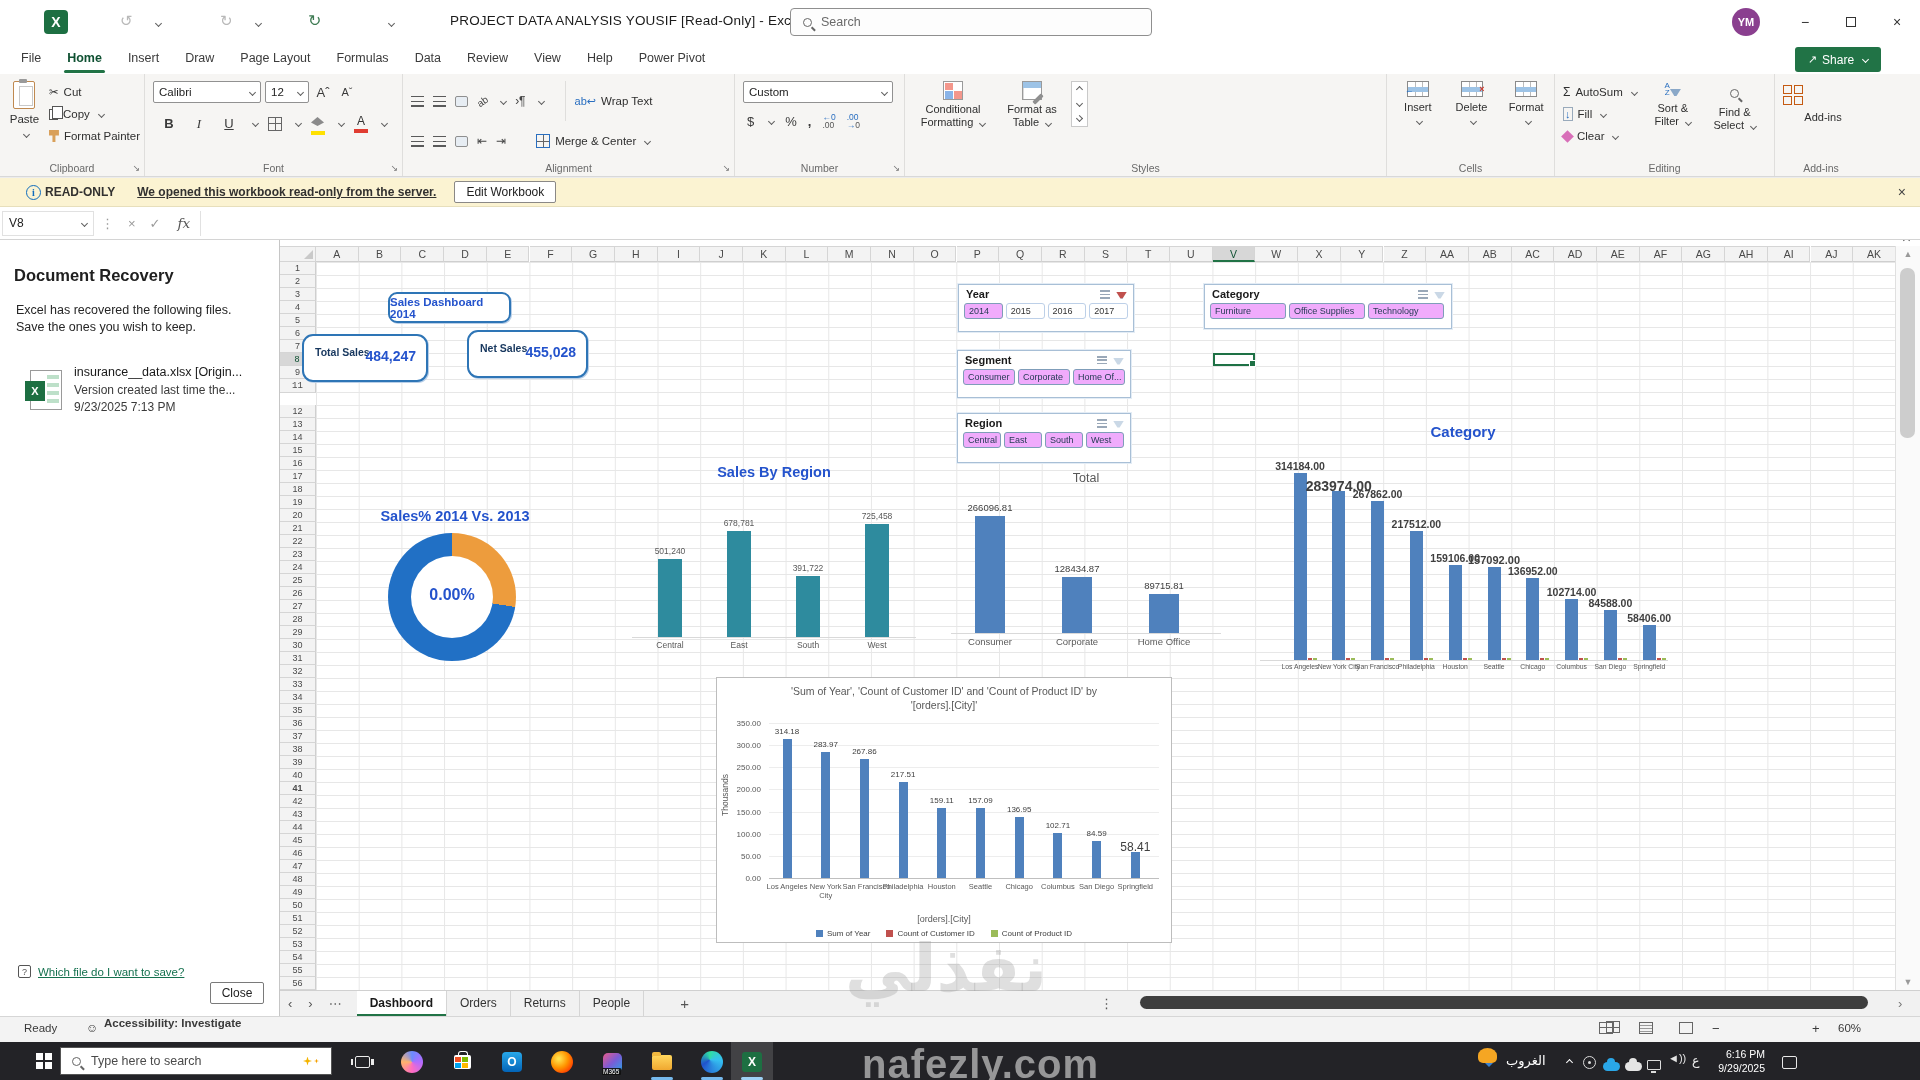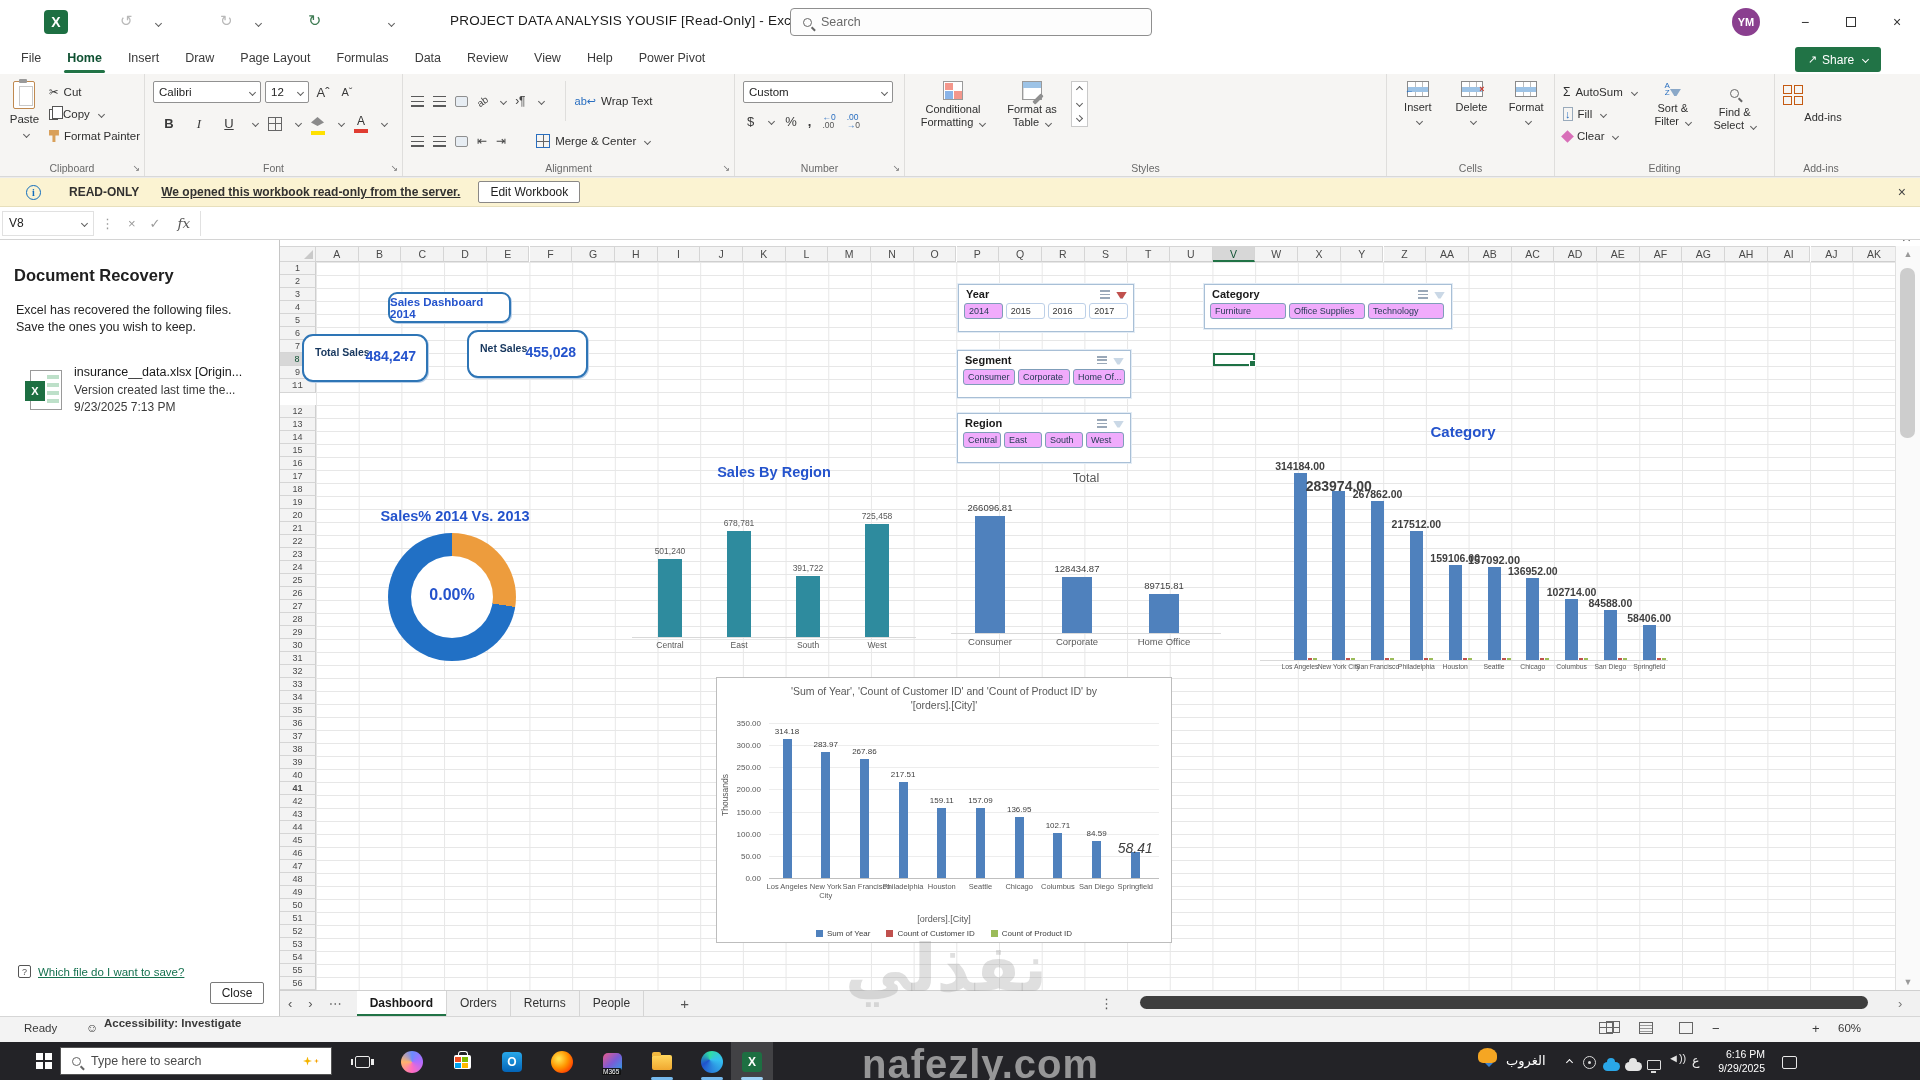--- a/index.html
+++ b/index.html
@@ -403,21 +403,21 @@
           </div>
         <div class="twolab" style="margin-top:6px">Add-ins</div>
       </div>
       <div class="glbl">Add-ins</div>
     </div>
     <span class="a cv up" style="left:1900px;top:164px"></span>
   </div>
 
   <div id="robar" class="a">
     <span class="infoic" style="margin-left:26px">i</span>
-    <span style="font-weight:bold;margin-left:28px">READ-ONLY</span>
+    <span style="font-weight:bold;margin-left:4px">READ-ONLY</span>
     <span style="margin-left:22px;text-decoration:underline;font-weight:600">We opened this workbook read-only from the server.</span>
     <span id="editwb" style="margin-left:18px">Edit Workbook</span>
     <span style="margin-left:auto;margin-right:14px;color:#444;font-size:14px">×</span>
   </div>
 
   <div id="fbar" class="a">
     <div id="namebox">
         <span>V8</span>
         <span class="cv"></span>
       </div>
@@ -735,21 +735,21 @@
       <div class="" style="position: absolute; left: 297.7px; top: 139.351px; width: 9px; height: 60.6493px; background: rgb(79, 129, 189);"></div>
       <div class="" style="position: absolute; left: 277.2px; top: 127.351px; width: 50px; text-align: center; font-size: 8px; color: rgb(64, 64, 64);">136.95</div>
       <div class="" style="position: absolute; left: 280.2px; top: 204px; width: 44px; text-align: center; font-size: 7.5px; color: rgb(89, 89, 89); white-space: nowrap;">Chicago</div>
       <div class="" style="position: absolute; left: 336.4px; top: 154.514px; width: 9px; height: 45.4859px; background: rgb(79, 129, 189);"></div>
       <div class="" style="position: absolute; left: 315.9px; top: 142.514px; width: 50px; text-align: center; font-size: 8px; color: rgb(64, 64, 64);">102.71</div>
       <div class="" style="position: absolute; left: 318.9px; top: 204px; width: 44px; text-align: center; font-size: 7.5px; color: rgb(89, 89, 89); white-space: nowrap;">Columbus</div>
       <div class="" style="position: absolute; left: 375.1px; top: 162.539px; width: 9px; height: 37.4613px; background: rgb(79, 129, 189);"></div>
       <div class="" style="position: absolute; left: 354.6px; top: 150.539px; width: 50px; text-align: center; font-size: 8px; color: rgb(64, 64, 64);">84.59</div>
       <div class="" style="position: absolute; left: 357.6px; top: 204px; width: 44px; text-align: center; font-size: 7.5px; color: rgb(89, 89, 89); white-space: nowrap;">San Diego</div>
       <div class="" style="position: absolute; left: 413.8px; top: 174.133px; width: 9px; height: 25.8673px; background: rgb(79, 129, 189);"></div>
-      <div class="" style="position: absolute; left: 393.3px; top: 162.133px; width: 50px; text-align: center; font-size: 14px; color: rgb(64, 64, 64); font-style: italic;">58.41</div>
+      <div class="" style="position: absolute; left: 393.3px; top: 162.133px; width: 50px; text-align: center; font-size: 12px; color: rgb(64, 64, 64);">58.41</div>
       <div class="" style="position: absolute; left: 396.3px; top: 204px; width: 44px; text-align: center; font-size: 7.5px; color: rgb(89, 89, 89); white-space: nowrap;">Springfield</div>
       <div class="" style="position: absolute; left: 0px; right: 0px; top: 236px; text-align: center; font-size: 9px; color: rgb(89, 89, 89);">[orders].[City]</div>
       <div class="" style="position: absolute; left: 0px; right: 0px; top: 251px; display: flex; justify-content: center; gap: 16px; font-size: 8px; color: rgb(64, 64, 64);">
         <span style="display: inline-flex; align-items: center; gap: 4px;"><span style="width: 7px; height: 7px; background: rgb(79, 129, 189); display: inline-block;"></span>Sum of Year</span>
         <span style="display: inline-flex; align-items: center; gap: 4px;"><span style="width: 7px; height: 7px; background: rgb(192, 80, 77); display: inline-block;"></span>Count of Customer ID</span>
         <span style="display: inline-flex; align-items: center; gap: 4px;"><span style="width: 7px; height: 7px; background: rgb(155, 187, 89); display: inline-block;"></span>Count of Product ID</span>
       </div>
     </div>
 
   <div id="tabstrip" class="a">

